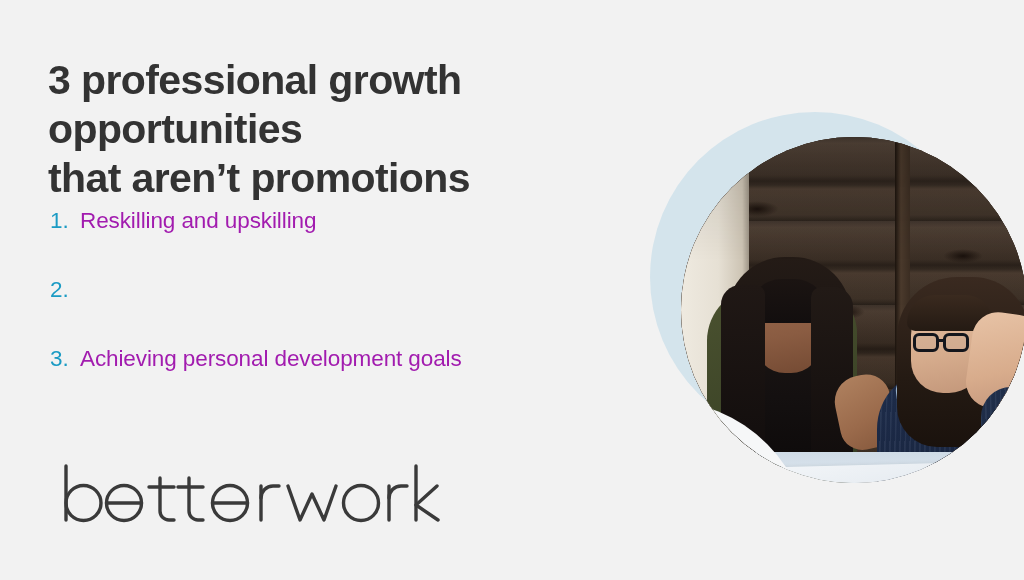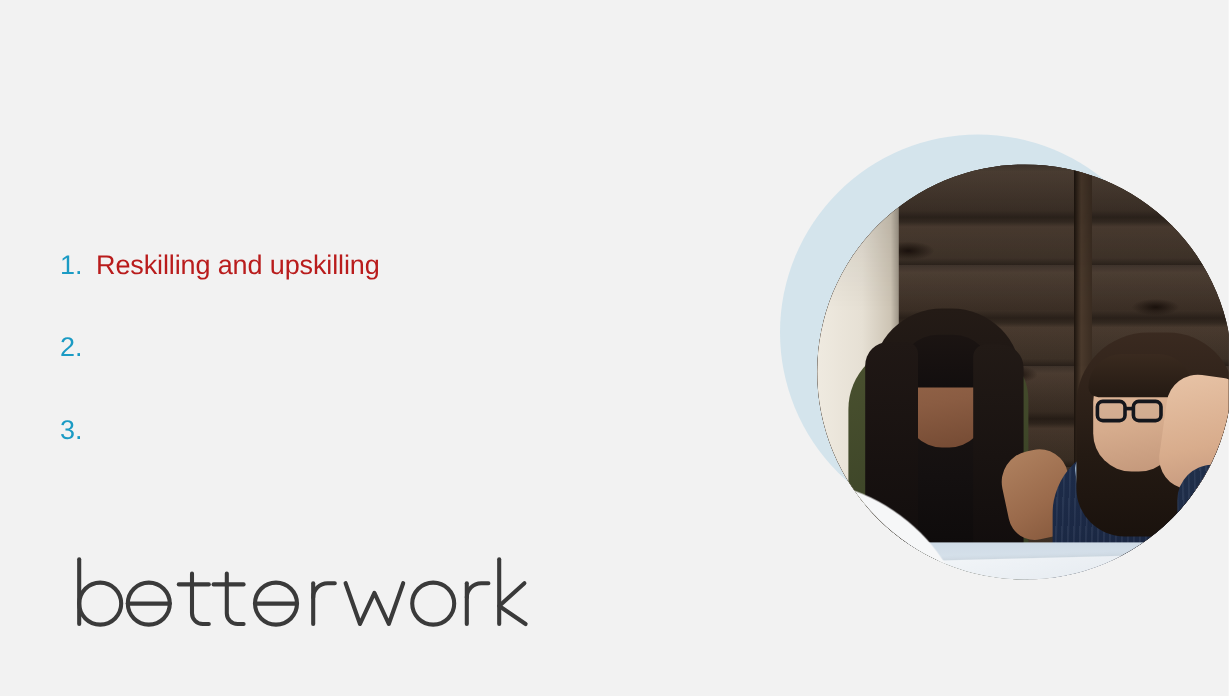--- a/index.html
+++ b/index.html
@@ -68,21 +68,21 @@
   .list-num {
     flex: 0 0 auto;
     min-width: 30px;
     color: #1b9bc4;
     font-weight: 400;
     font-size: 22.5px;
   }
 
   .list-text {
     flex: 1 1 auto;
-    color: #b91c1c;
+    color: #a21caf;
     font-weight: 400;
     letter-spacing: -0.1px;
   }
 
   
   .logo {
     position: absolute;
     left: 0px;
     top: 456px;
     width: 400px;
@@ -510,31 +510,34 @@
         <div class="cup-mug-lip"></div>
 
         <div class="wedge"></div>
         <div class="shade-top"></div>
       </div>
     </div>
   </div>
 
   <div class="content">
 
+    <h1 class="headline">3 professional growth opportunities
+that aren’t promotions</h1>
 
     <ul class="list">
       <li class="list-item">
         <span class="list-num">1.</span>
         <span class="list-text">Reskilling and upskilling</span>
       </li>
       <li class="list-item">
         <span class="list-num">2.</span>
       </li>
       <li class="list-item">
         <span class="list-num">3.</span>
+        <span class="list-text">Achieving personal development goals</span>
       </li>
     </ul>
 
     <div class="logo">
       <svg viewBox="0 0 400 72" width="400" height="72" role="img" aria-label="betterworks">
         <g fill="none" stroke="#3a3a3a" stroke-width="3.4" stroke-linecap="round" stroke-linejoin="round">
 
           <path d="M18 10 V64"></path>
           <circle cx="35.5" cy="47" r="17.5"></circle>
 

